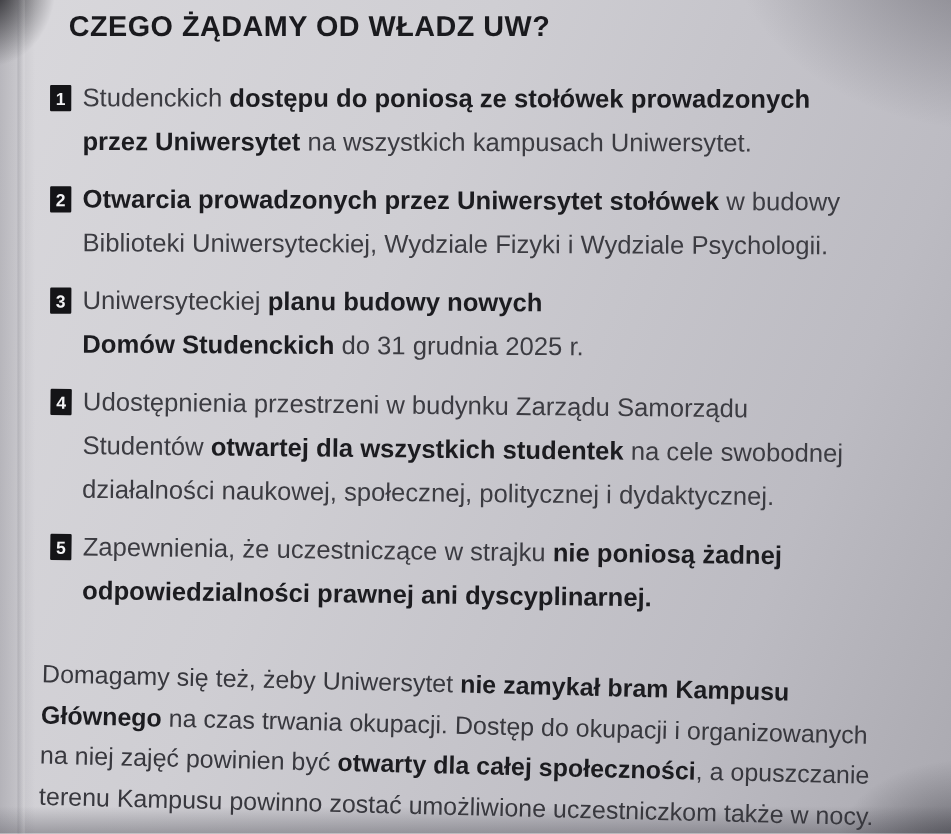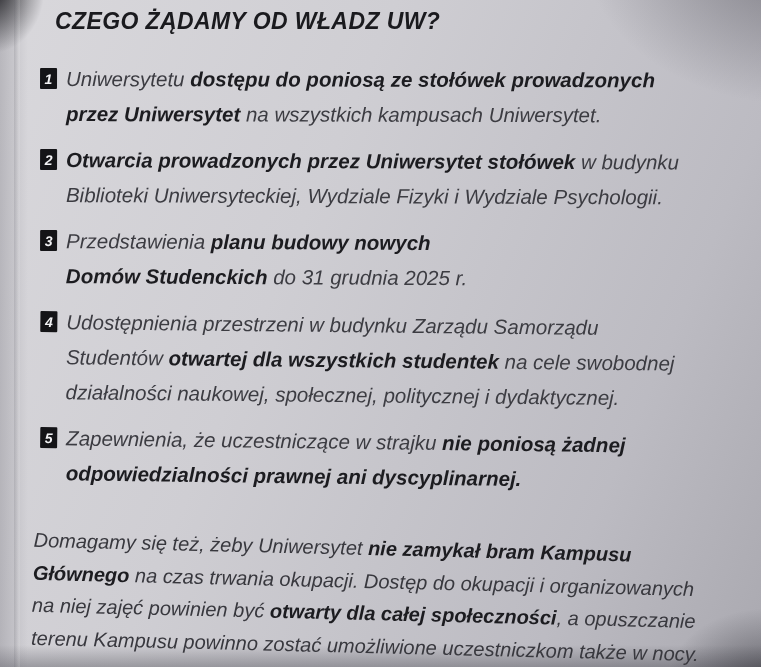--- a/index.html
+++ b/index.html
@@ -28,21 +28,20 @@
     left: 14px; top: 0;
     width: 6px; height: 667px;
     background: linear-gradient(90deg, rgba(90,90,99,0.18), rgba(255,255,255,0.10) 80%);
     pointer-events: none;
   }
   .content {
     position: absolute;
     inset: 0;
     padding-top: 6px;
     filter: blur(0.28px);
-    font-style: italic;
   }
   .doc-title {
     margin: 2px 0 0 55px;
     font-size: 23px;
     font-weight: bold;
     letter-spacing: 0.4px;
     color: #1a1a1e;
     white-space: nowrap;
   }
   .demand-list {
@@ -96,35 +95,35 @@
 <body>
 
 <div class="photo">
   <div class="crease"></div>
   <div class="content">
     <h1 class="doc-title">CZEGO ŻĄDAMY OD WŁADZ UW?</h1>
     <div class="demand-list" id="demand-list">
         <div class="demand-item">
           <span class="demand-badge">1</span>
           <div class="demand-text">
-            <div class="t-line"><span class="seg-r">Uniwersytetu </span><span class="seg-b">dostępu do poniosą ze stołówek prowadzonych</span></div>
+            <div class="t-line"><span class="seg-r">Studenckich </span><span class="seg-b">dostępu do poniosą ze stołówek prowadzonych</span></div>
             <div class="t-line"><span class="seg-b">przez Uniwersytet</span><span class="seg-r"> na wszystkich kampusach Uniwersytet.</span></div>
           </div>
         </div>
         <div class="demand-item">
           <span class="demand-badge">2</span>
           <div class="demand-text">
-            <div class="t-line"><span class="seg-b">Otwarcia prowadzonych przez Uniwersytet stołówek</span><span class="seg-r"> w budynku</span></div>
+            <div class="t-line"><span class="seg-b">Otwarcia prowadzonych przez Uniwersytet stołówek</span><span class="seg-r"> w budowy</span></div>
             <div class="t-line"><span class="seg-r">Biblioteki Uniwersyteckiej, Wydziale Fizyki i Wydziale Psychologii.</span></div>
           </div>
         </div>
         <div class="demand-item">
           <span class="demand-badge">3</span>
           <div class="demand-text">
-            <div class="t-line"><span class="seg-r">Przedstawienia </span><span class="seg-b">planu budowy nowych</span></div>
+            <div class="t-line"><span class="seg-r">Uniwersyteckiej </span><span class="seg-b">planu budowy nowych</span></div>
             <div class="t-line"><span class="seg-b">Domów Studenckich</span><span class="seg-r"> do 31 grudnia 2025 r.</span></div>
           </div>
         </div>
         <div class="demand-item">
           <span class="demand-badge">4</span>
           <div class="demand-text">
             <div class="t-line"><span class="seg-r">Udostępnienia przestrzeni w budynku Zarządu Samorządu</span></div>
             <div class="t-line"><span class="seg-r">Studentów </span><span class="seg-b">otwartej dla wszystkich studentek</span><span class="seg-r"> na cele swobodnej</span></div>
             <div class="t-line"><span class="seg-r">działalności naukowej, społecznej, politycznej i dydaktycznej.</span></div>
           </div>

